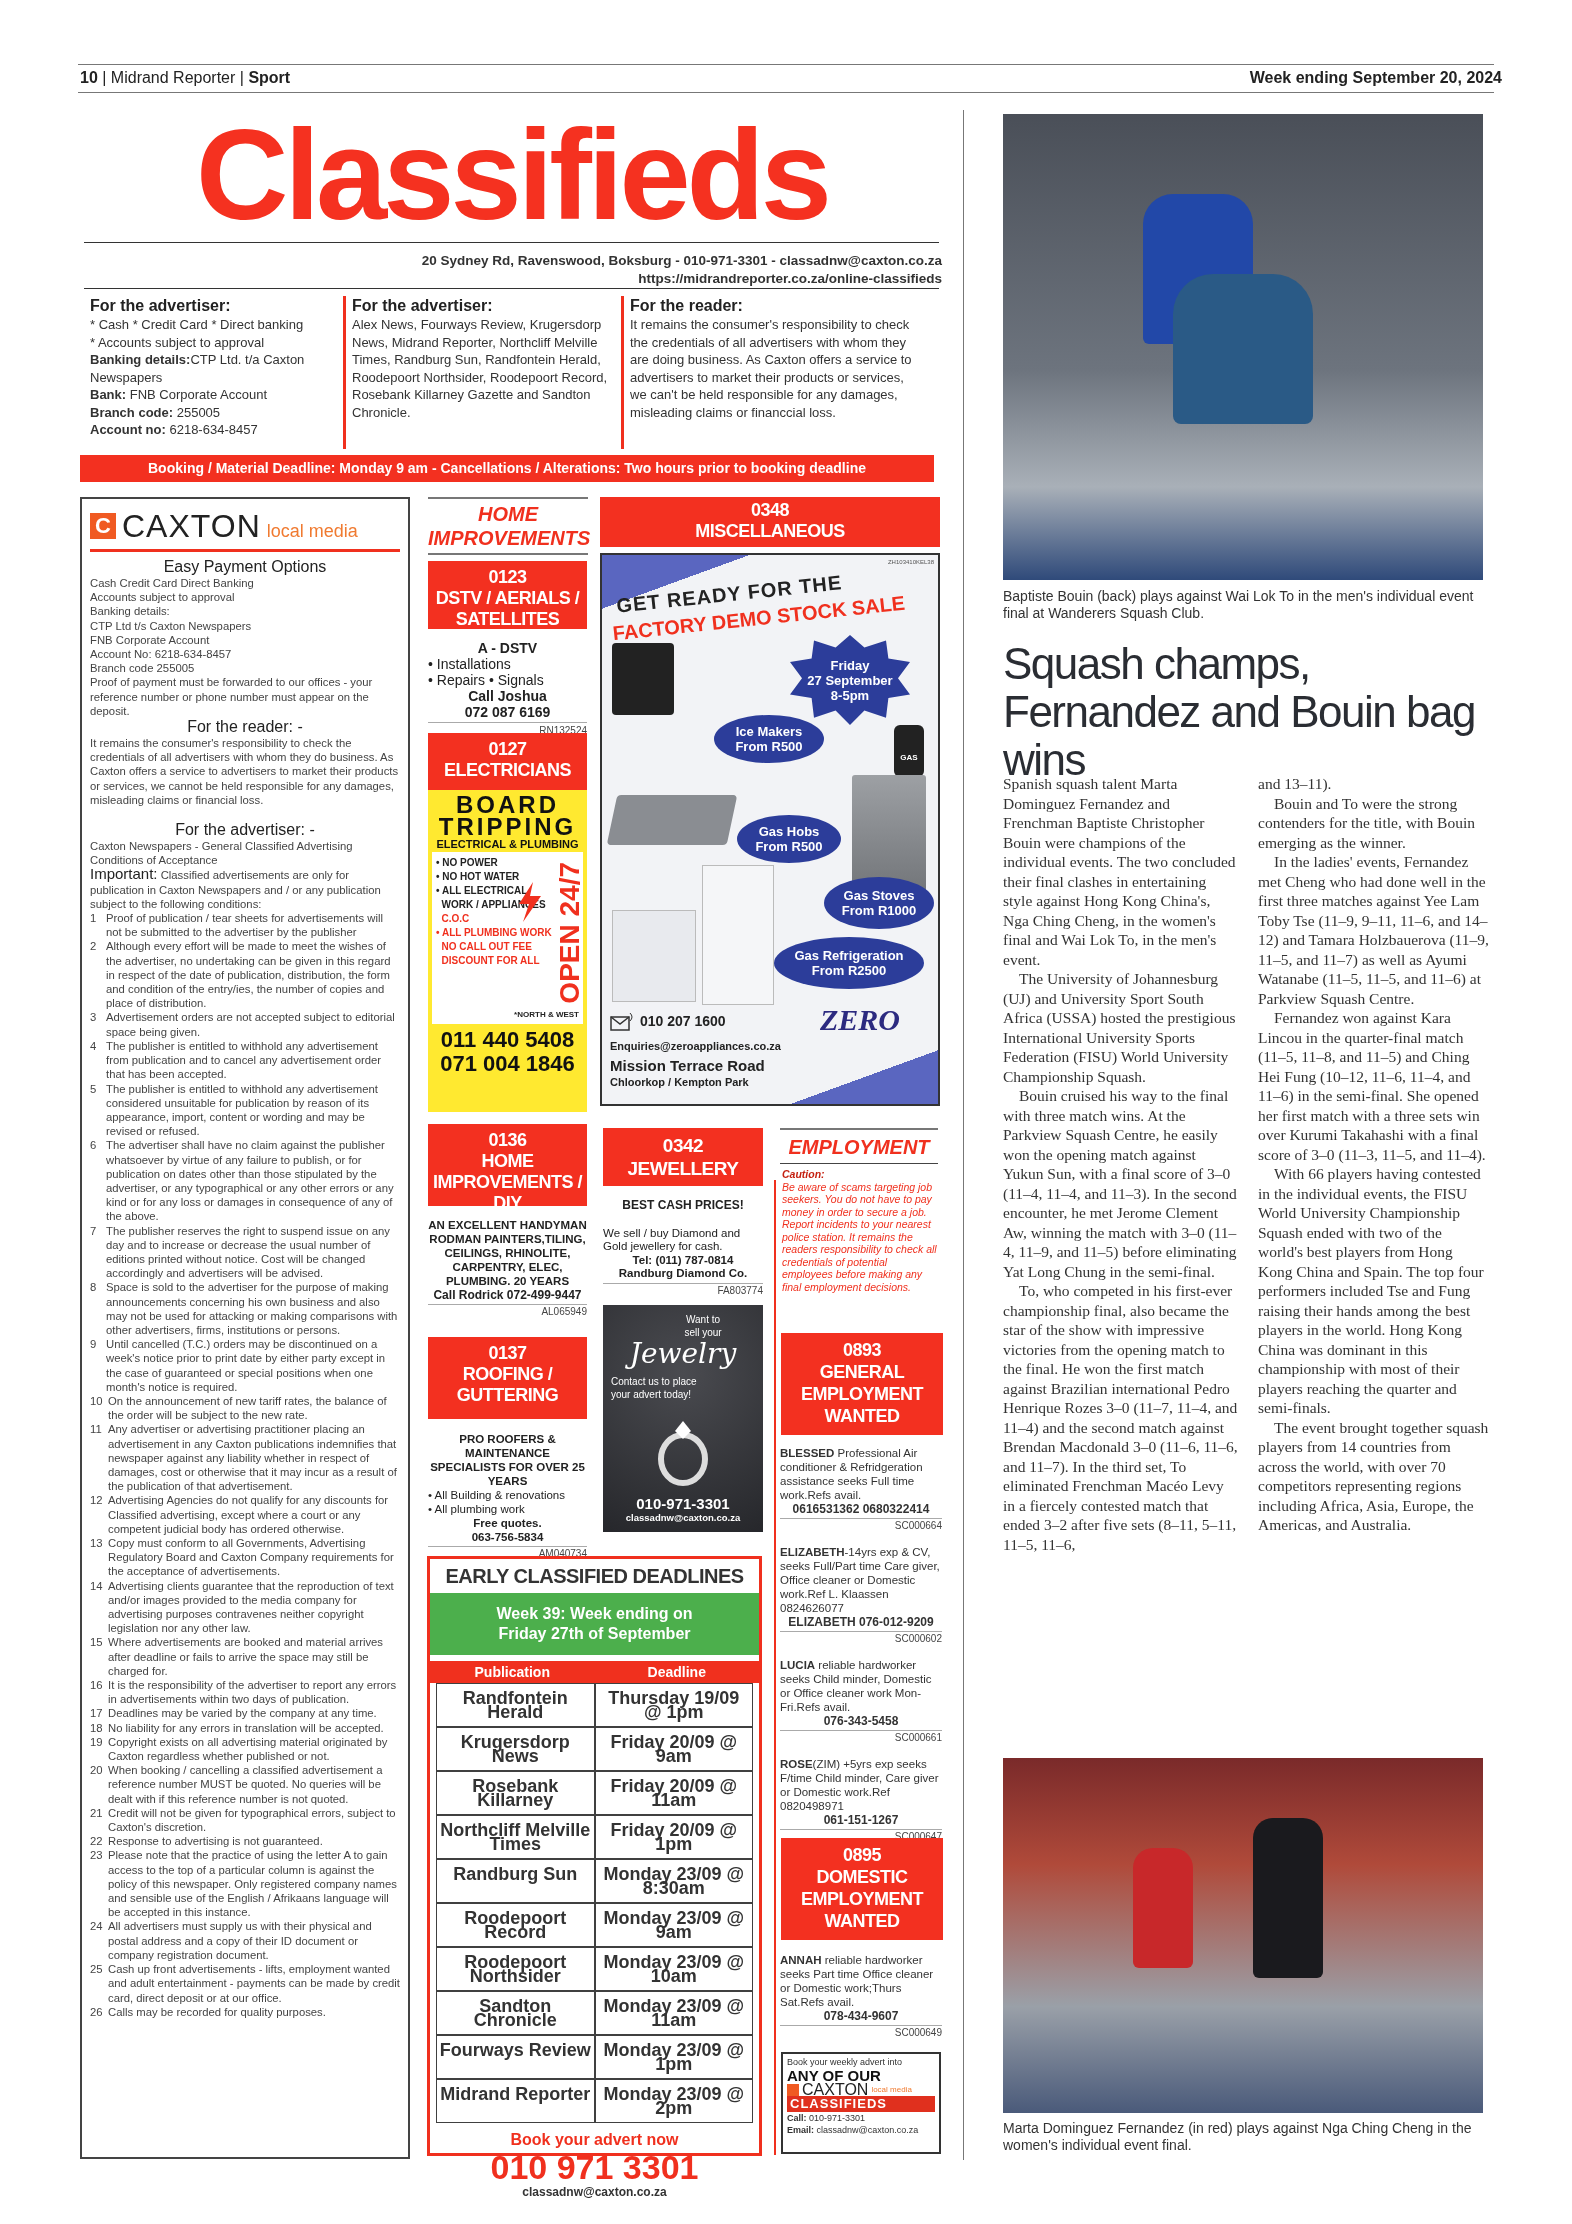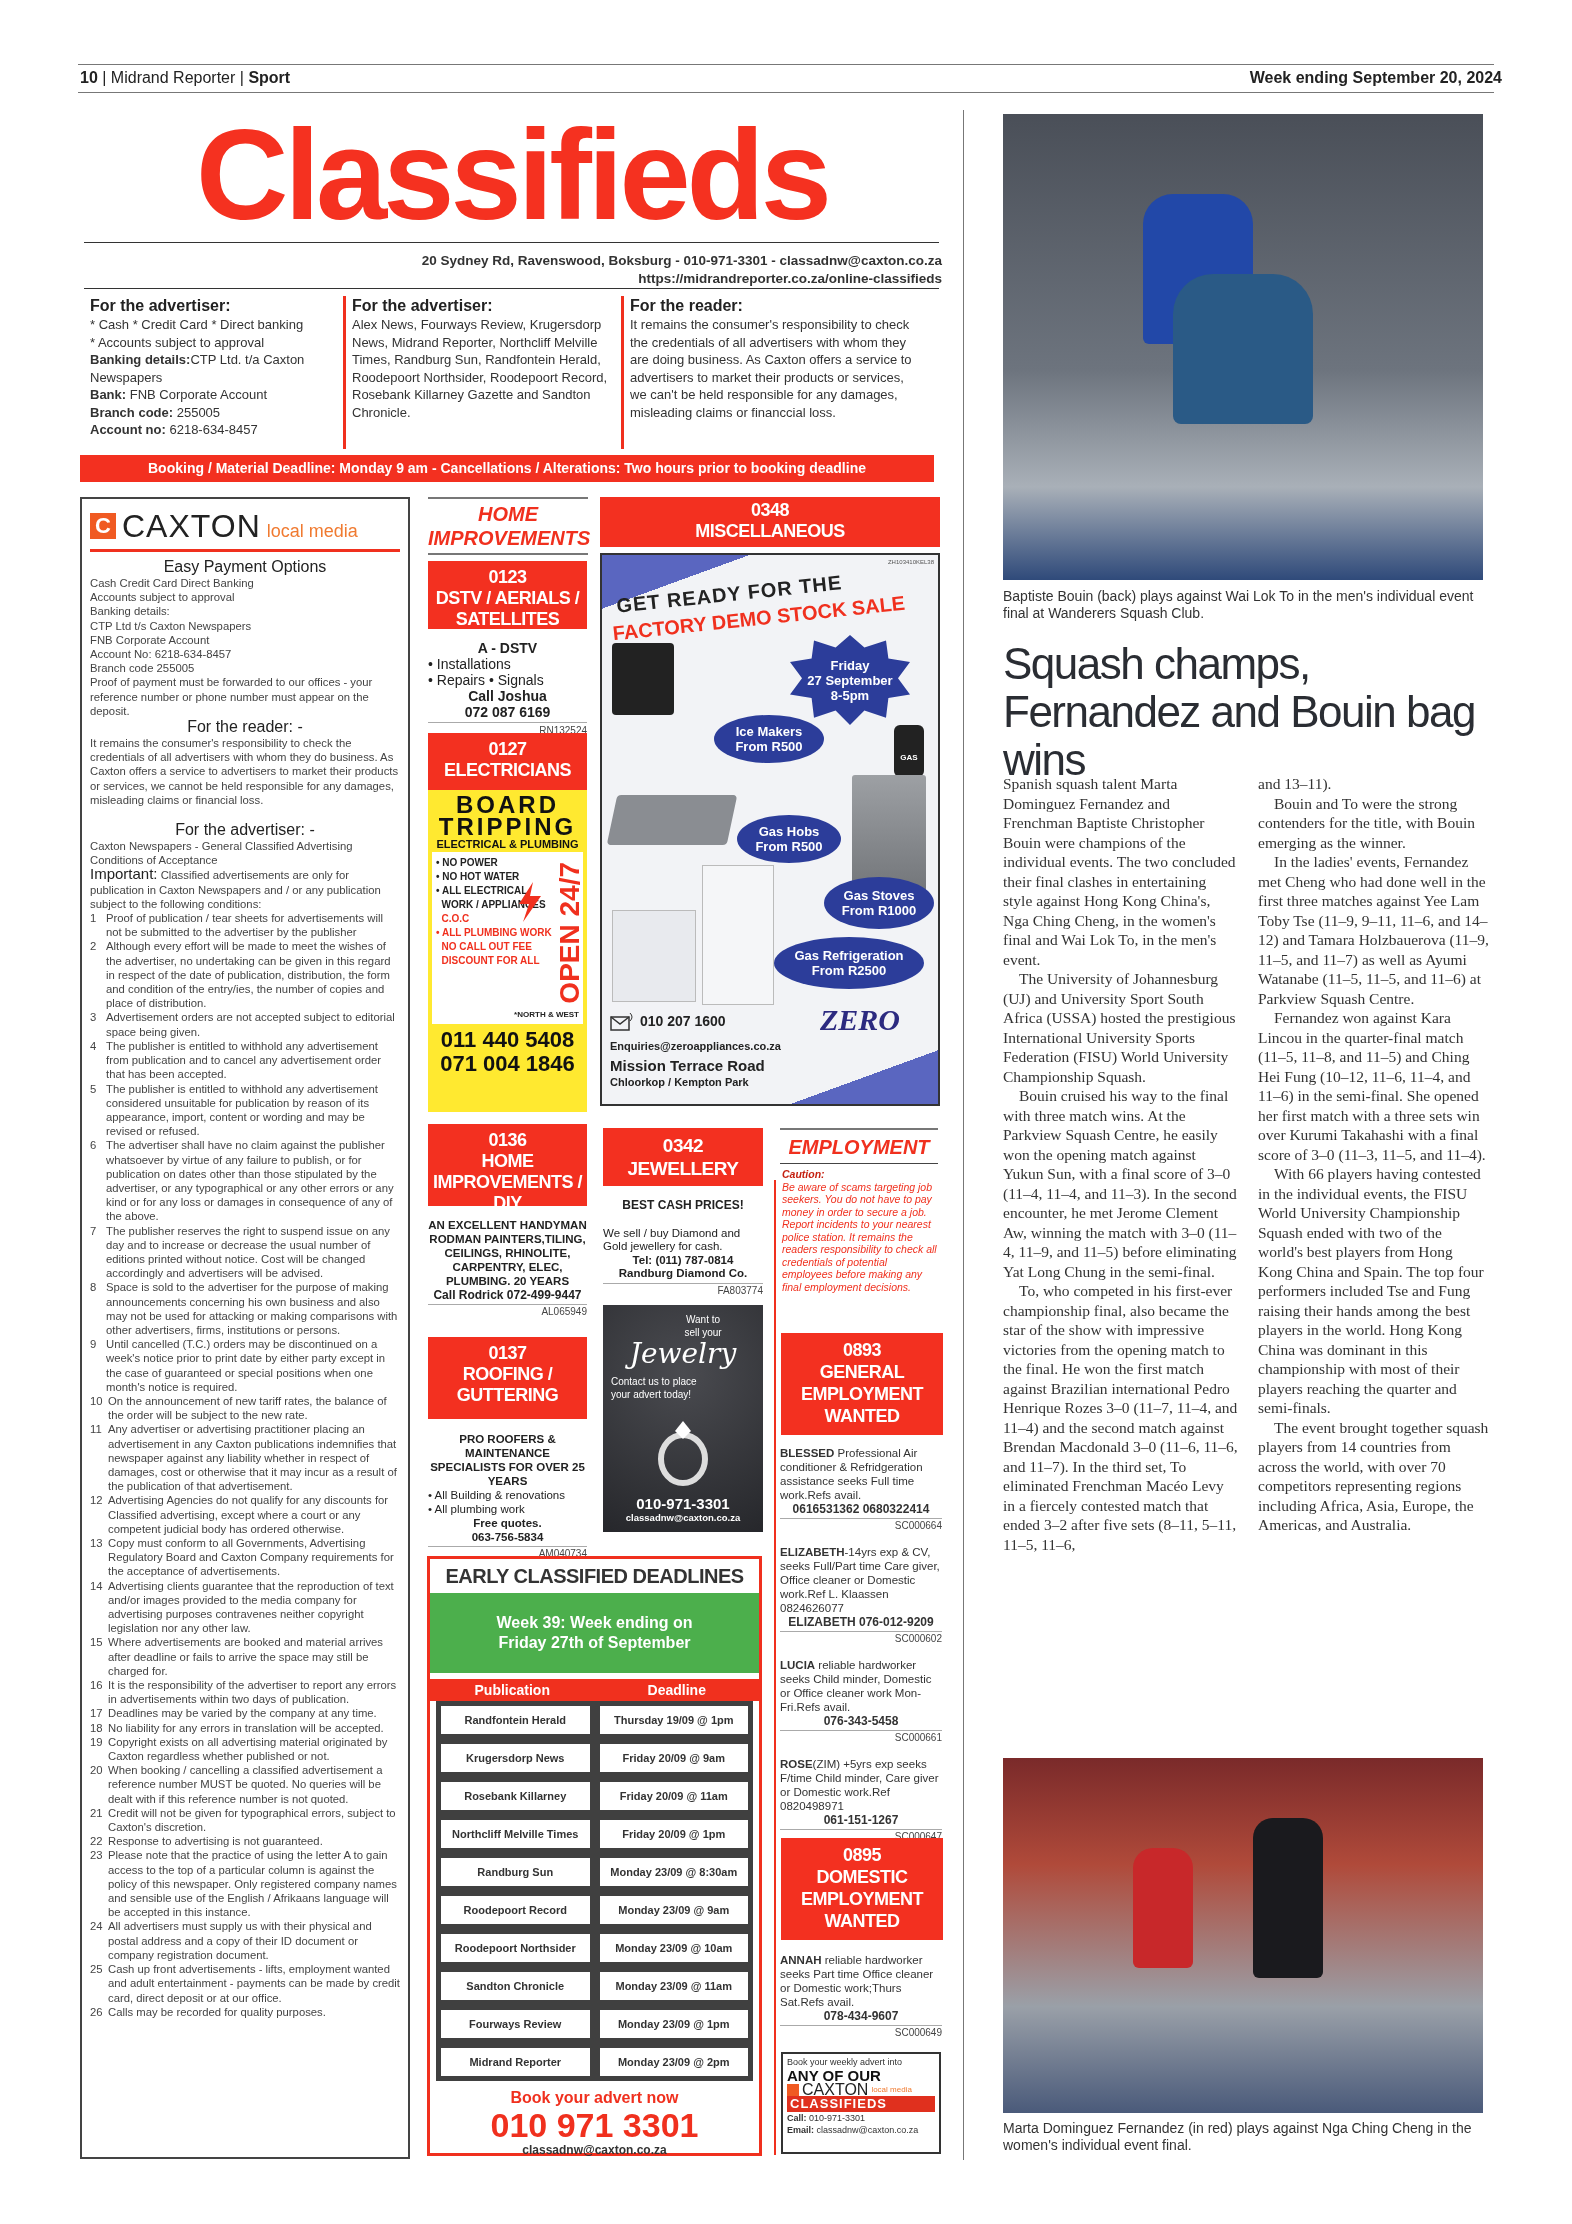--- a/index.html
+++ b/index.html
@@ -58,25 +58,25 @@
   
   #jewel-ad { left: 603px; top: 1305px; width: 160px; height: 227px; background: radial-gradient(circle at 50% 30%, #4a4b50, #26272b); color: #fff; text-align: center; }
 
   
   .emp-ad { position: absolute; left: 780px; width: 162px; font-size: 11.5px; line-height: 14px; color: #333; }
   .emp-ad .ph { text-align: center; font-weight: bold; font-size: 12px; }
 
   
   #deadlines { left: 427px; top: 1556px; width: 335px; height: 600px; border: 3px solid #f0301e; }
   #deadlines h3 { text-align: center; font-size: 20px; font-weight: bold; color: #333; line-height: 34px; letter-spacing: -0.5px; }
-  #dl-green { background: #4caf4c; color: #fff; text-align: center; font-weight: bold; font-size: 16px; line-height: 20px; padding: 20px; }
+  #dl-green { background: #4caf4c; color: #fff; text-align: center; font-weight: bold; font-size: 16px; line-height: 20px; padding: 11px; }
   #dl-head { display: flex; background: #f0301e; color: #fff; font-weight: bold; font-size: 14px; line-height: 22px; margin-top: 6px; }
   #dl-head div { flex: 1; text-align: center; }
   .dl-row { display: flex; margin: 0 6px; }
-  .dl-row div { flex: 1; border: 5px solid #404040; text-align: center; font-weight: bold; font-size: 11px; line-height: 14px; padding: 7px 2px; color: #333; }
+  .dl-row div { flex: 1; border: 1px solid #404040; text-align: center; font-weight: bold; font-size: 18px; line-height: 14px; padding: 7px 2px; color: #333; }
   .photo { position: absolute; background: #6a7684; overflow: hidden; }
   .caption { position: absolute; font-size: 14px; line-height: 17px; color: #333; }
   #headline { position: absolute; left: 1003px; top: 640px; width: 480px; font-size: 44px; line-height: 48px; color: #2a2d33; letter-spacing: -1.5px; }
   .col { position: absolute; font-family: "Liberation Serif", serif; font-size: 15.5px; line-height: 19.5px; color: #333; }
   .col p { text-indent: 16px; }
   .col p:first-child { text-indent: 0; }
   .vrule { position: absolute; width: 1px; background: #777; }
 </style>
 </head>
 <body>

